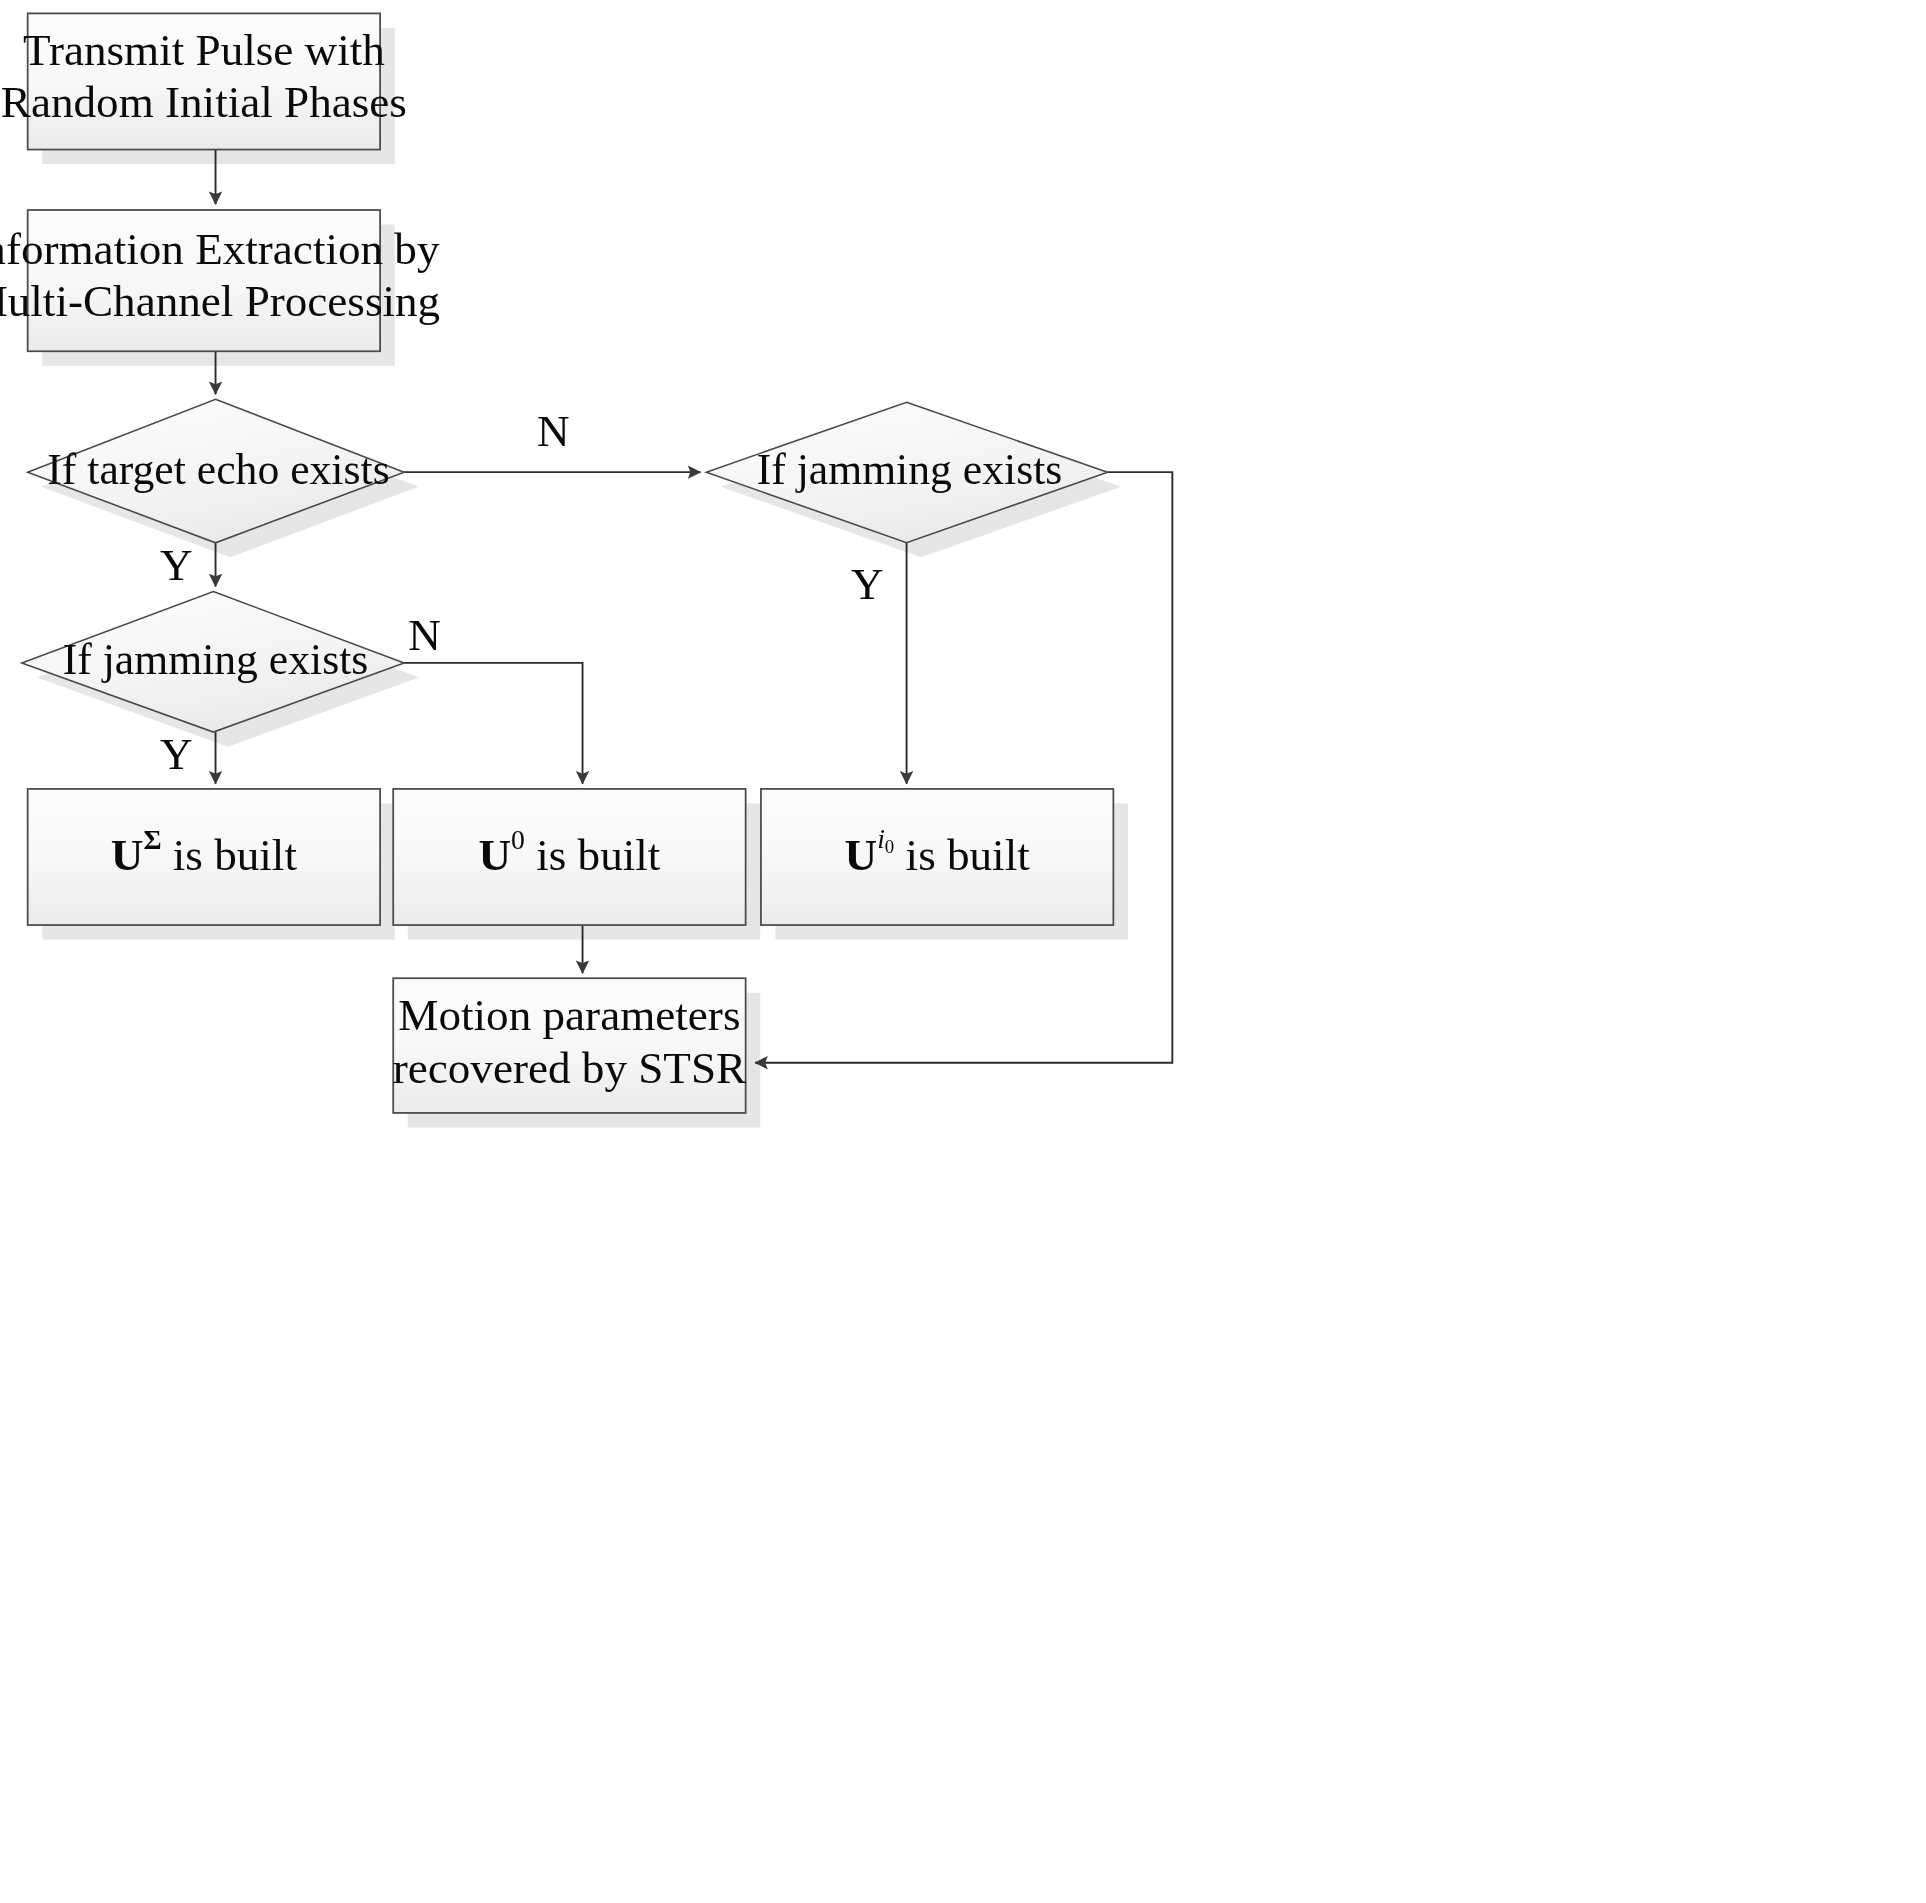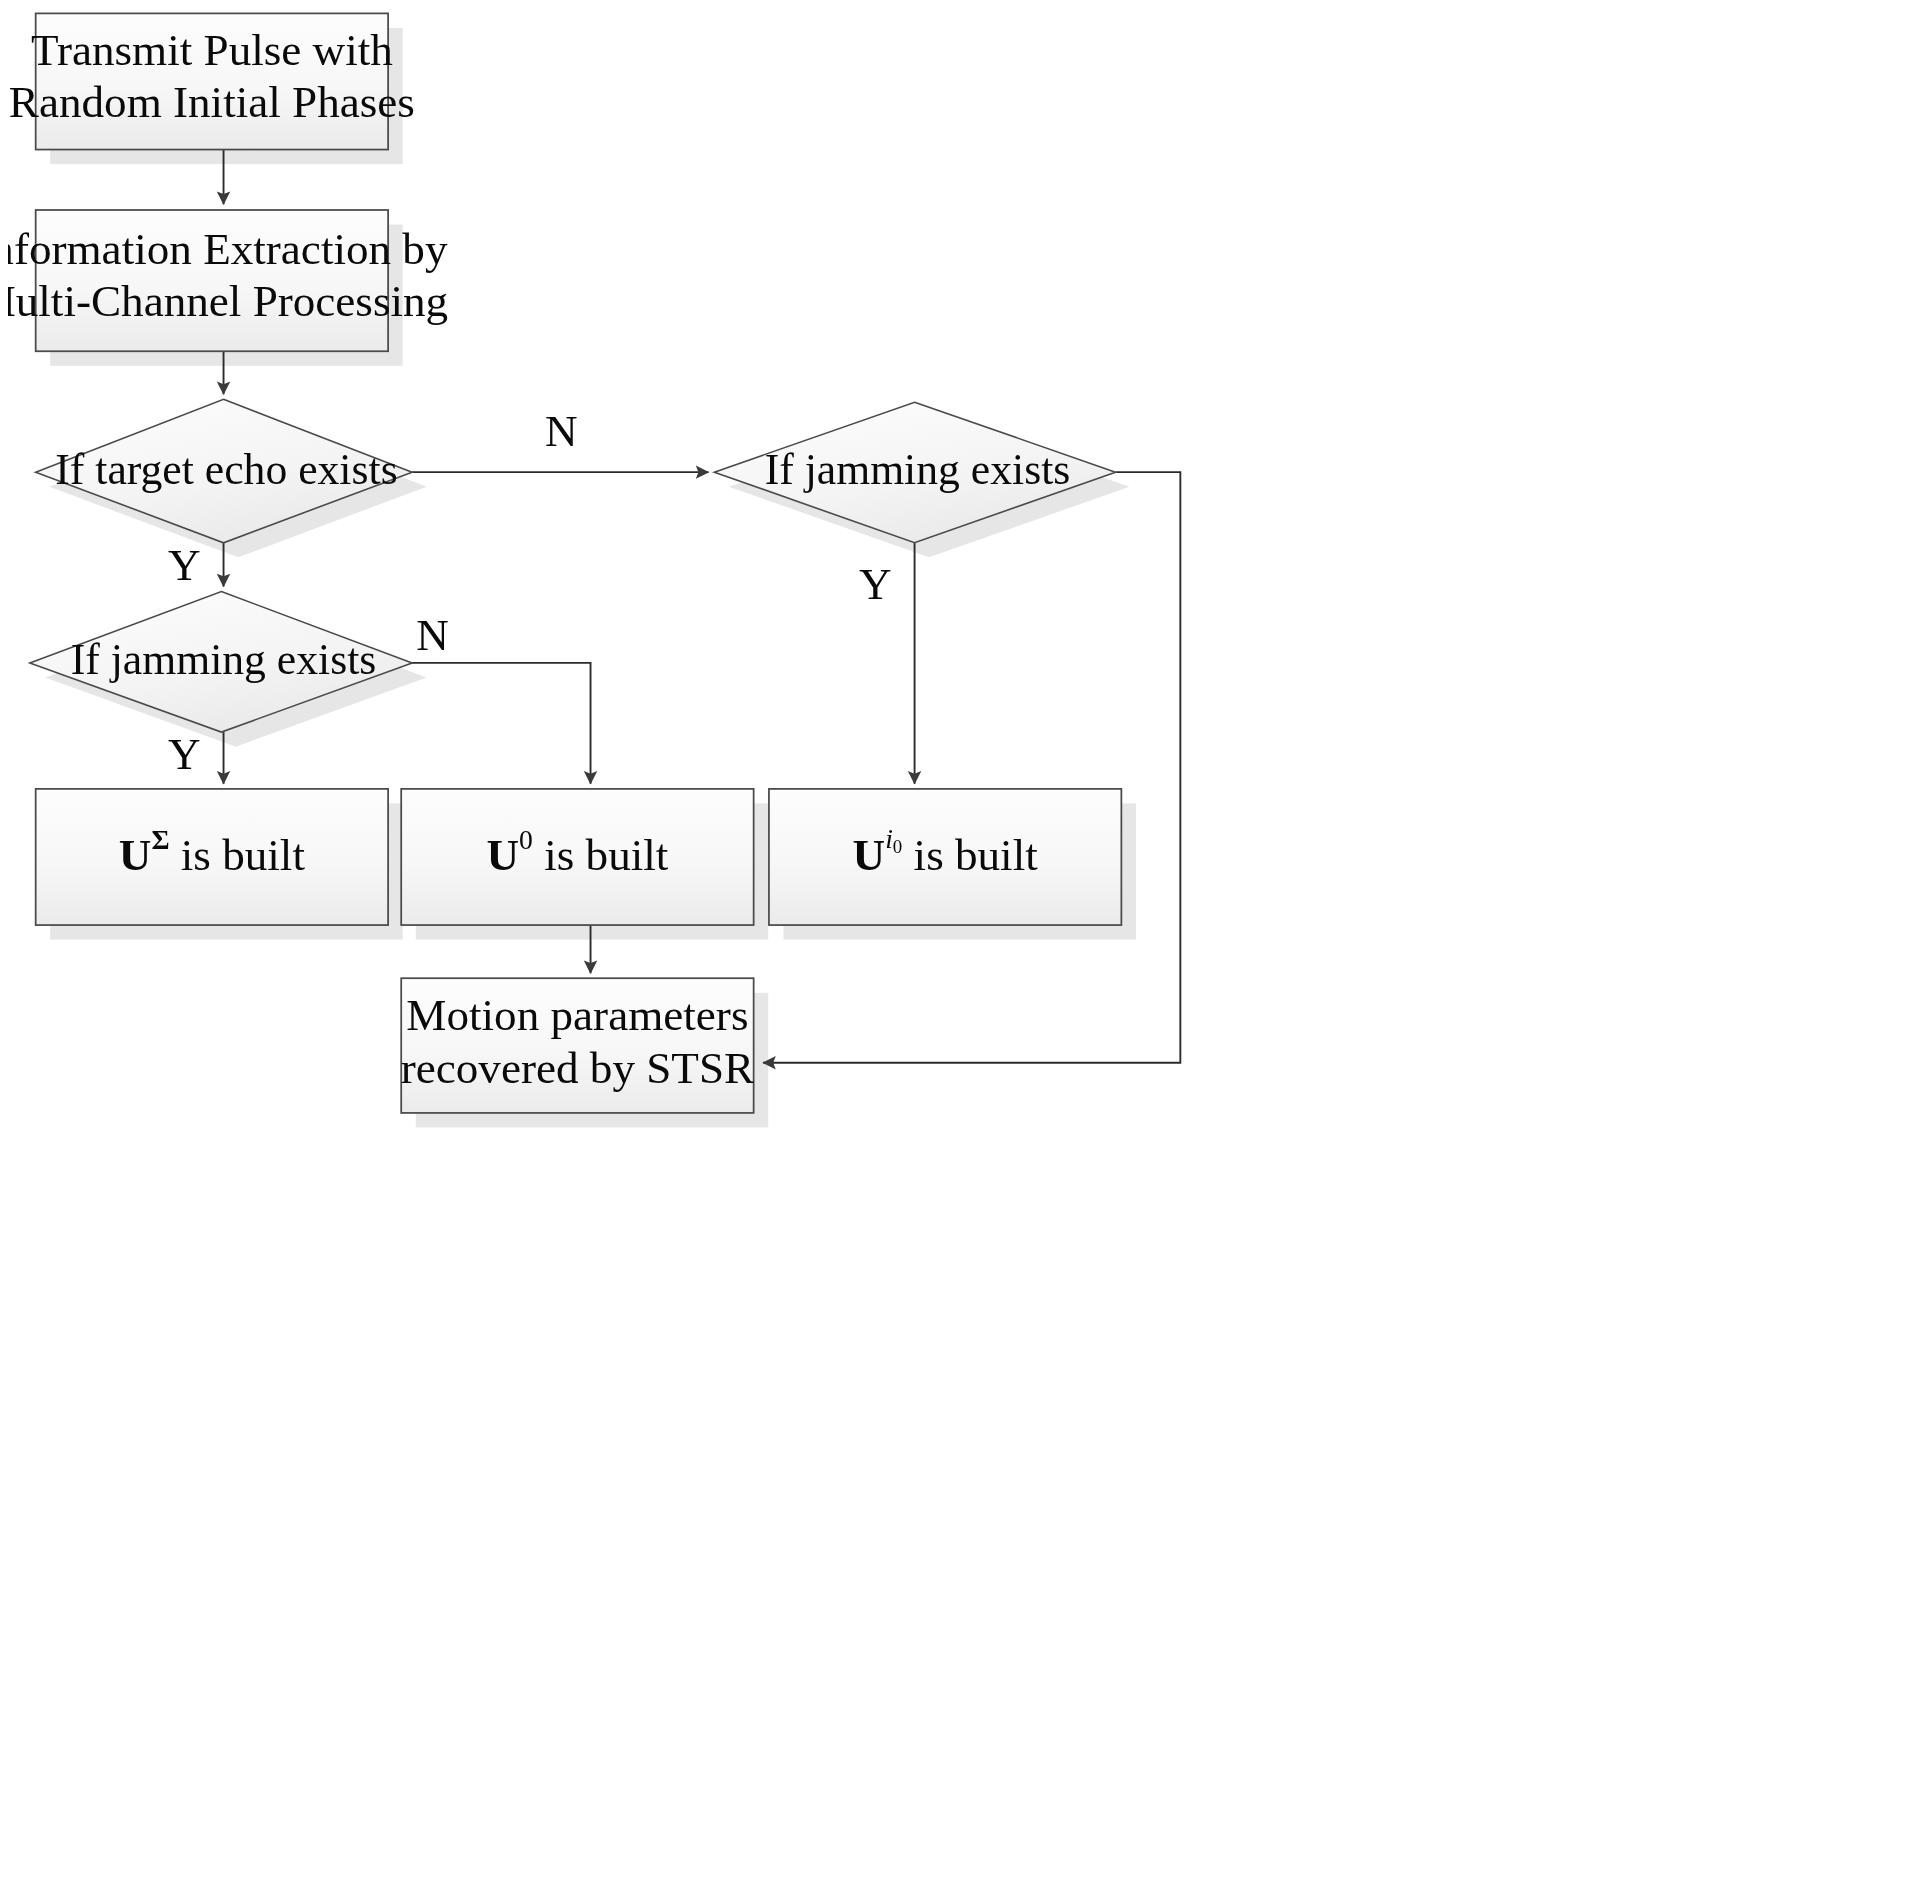--- a/index.html
+++ b/index.html
@@ -10,21 +10,20 @@
   }
   body {
     font-family: "Liberation Serif", "DejaVu Serif", serif;
   }
   #canvas {
     position: relative;
     width: 1782px;
     height: 1904px;
     background: #ffffff;
     overflow: hidden;
-    margin-left: 8px;
   }
   svg.flow {
     position: absolute;
     top: 0;
     left: 0;
     width: 1926px;
     height: 1904px;
     display: block;
   }
   .node-text {

